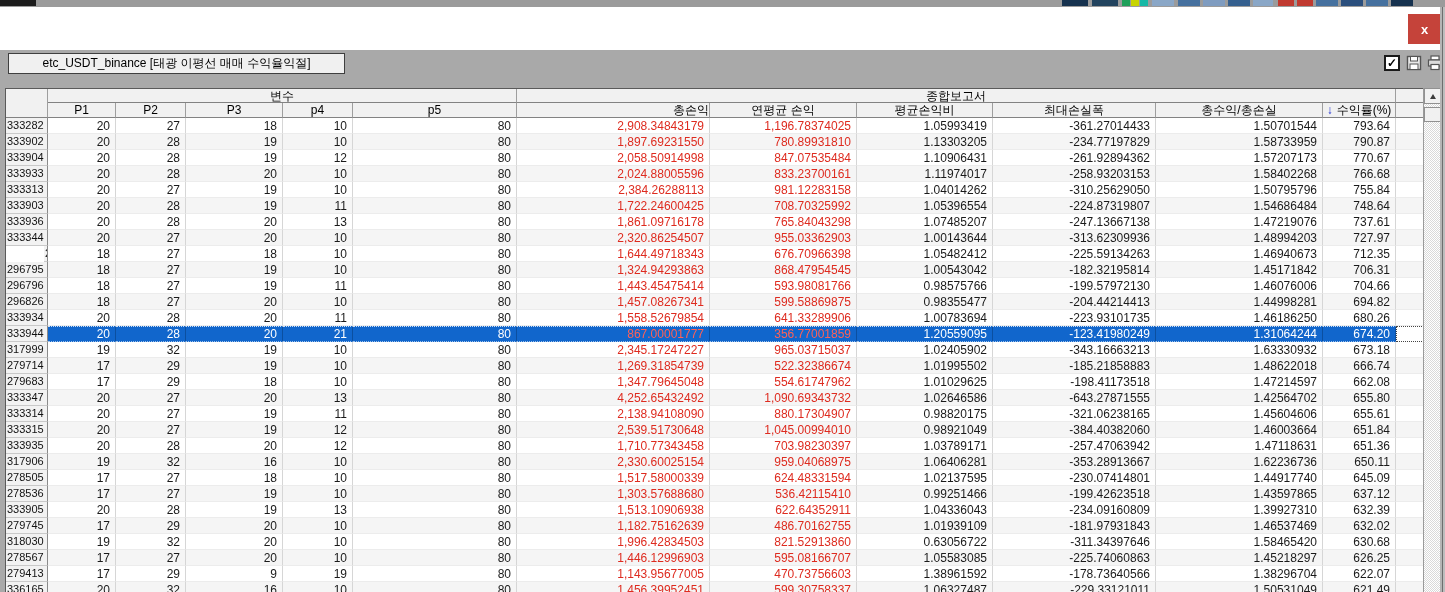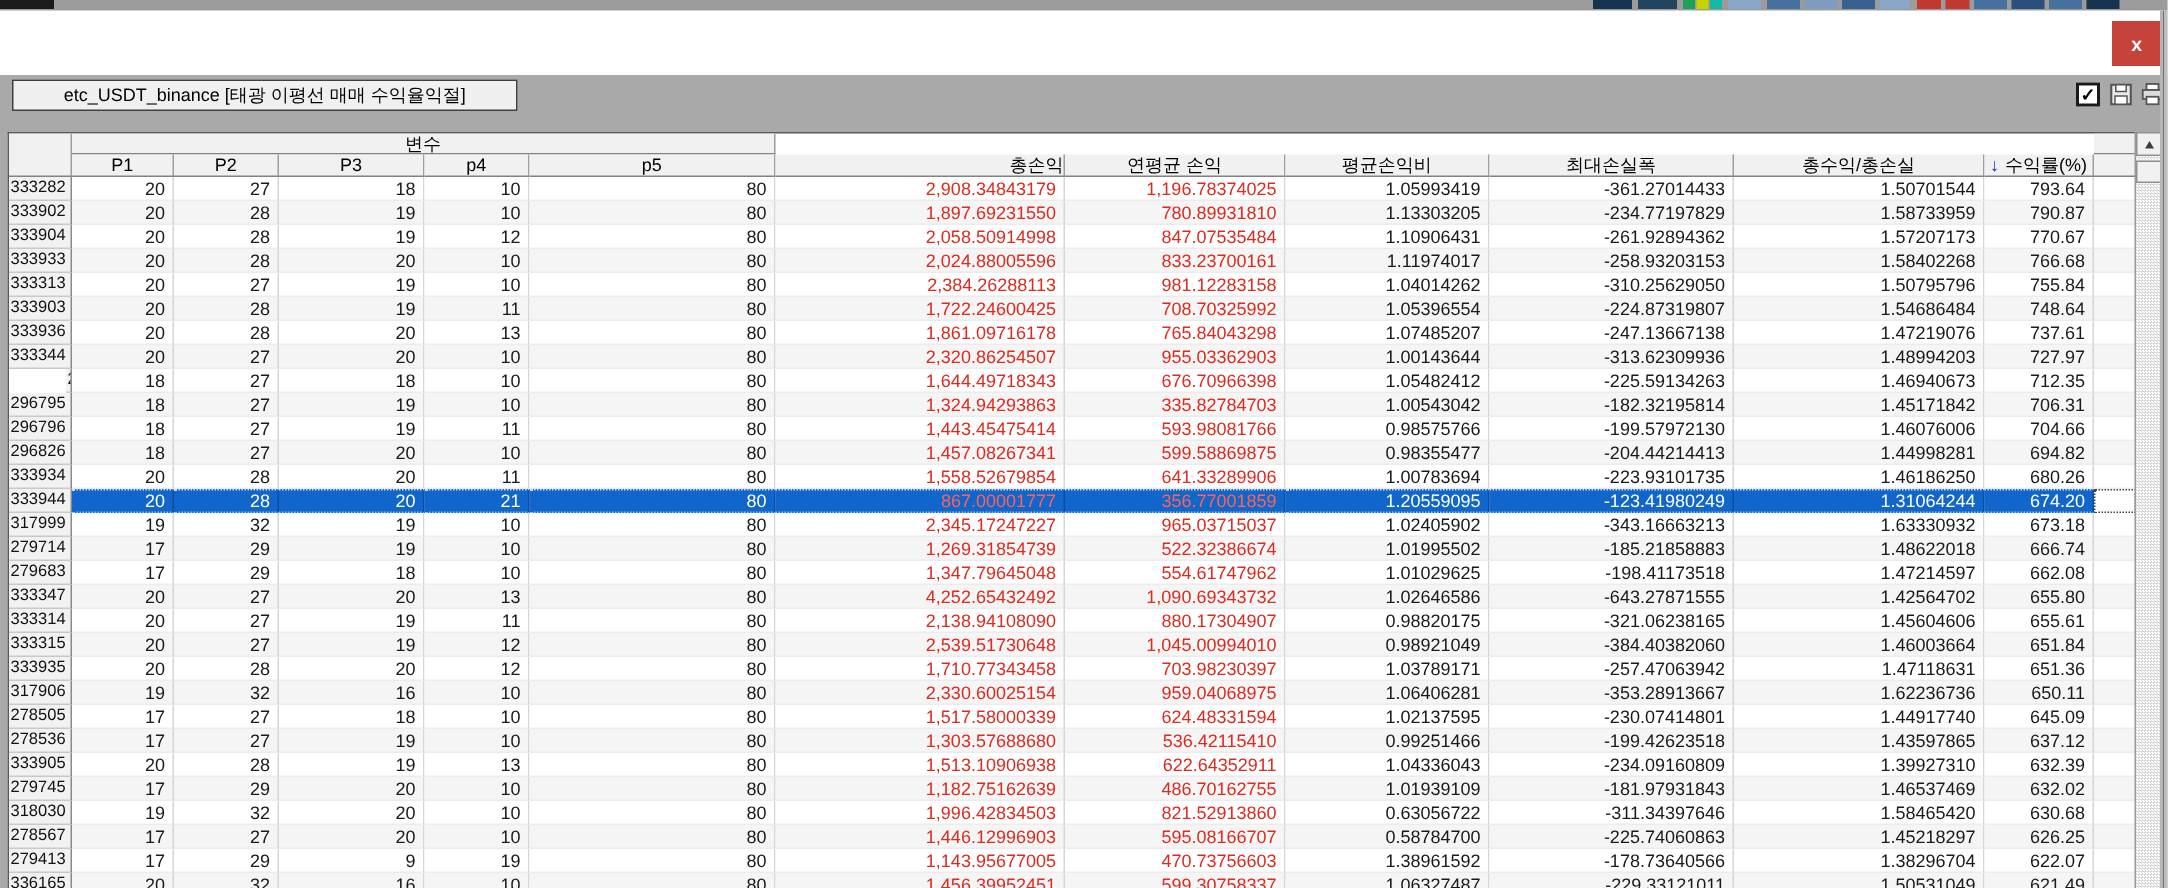--- a/index.html
+++ b/index.html
@@ -108,20 +108,21 @@
   <svg width="16" height="16" viewBox="0 0 16 16">
     <rect x="4" y="1" width="8" height="4" fill="#fff" stroke="#555" stroke-width="1.2"></rect>
     <rect x="1.5" y="5" width="13" height="6" fill="#dcdcdc" stroke="#555" stroke-width="1.2"></rect>
     <rect x="4" y="9.5" width="8" height="5" fill="#fff" stroke="#555" stroke-width="1.2"></rect>
   </svg>
 </div>
 
 <div class="grid">
   <div class="hcell gc-corner"></div>
   <div class="hcell gc-vars">변수</div>
+  <div class="hcell gc-report">종합보고서</div>
   <div class="hcell gc-fill"></div>
 <div class="hcell" style="grid-area: 2 / 2 / 3 / 3;">
       <span>P1</span>
     </div>
     <div class="hcell" style="grid-area: 2 / 3 / 3 / 4;">
       <span>P2</span>
     </div>
     <div class="hcell" style="grid-area: 2 / 4 / 3 / 5;">
       <span>P3</span>
     </div>
@@ -268,21 +269,21 @@
     <div class="cell num even" style="grid-area: 11 / 11 / 12 / 12;">1.46940673</div>
     <div class="cell num even" style="grid-area: 11 / 12 / 12 / 13;">712.35</div>
     <div class="cell fill even" style="grid-area: 11 / 13 / 12 / 14;"></div>
     <div class="cell rh" style="grid-area: 12 / 1 / 13 / 2;">296795</div>
     <div class="cell num odd" style="grid-area: 12 / 2 / 13 / 3;">18</div>
     <div class="cell num odd" style="grid-area: 12 / 3 / 13 / 4;">27</div>
     <div class="cell num odd" style="grid-area: 12 / 4 / 13 / 5;">19</div>
     <div class="cell num odd" style="grid-area: 12 / 5 / 13 / 6;">10</div>
     <div class="cell num odd" style="grid-area: 12 / 6 / 13 / 7;">80</div>
     <div class="cell num odd red" style="grid-area: 12 / 7 / 13 / 8;">1,324.94293863</div>
-    <div class="cell num odd red" style="grid-area: 12 / 8 / 13 / 9;">335.82784703</div>
+    <div class="cell num odd red" style="grid-area: 12 / 8 / 13 / 9;">868.47954545</div>
     <div class="cell num odd" style="grid-area: 12 / 9 / 13 / 10;">1.00543042</div>
     <div class="cell num odd" style="grid-area: 12 / 10 / 13 / 11;">-182.32195814</div>
     <div class="cell num odd" style="grid-area: 12 / 11 / 13 / 12;">1.45171842</div>
     <div class="cell num odd" style="grid-area: 12 / 12 / 13 / 13;">706.31</div>
     <div class="cell fill odd" style="grid-area: 12 / 13 / 13 / 14;"></div>
     <div class="cell rh" style="grid-area: 13 / 1 / 14 / 2;">296796</div>
     <div class="cell num even" style="grid-area: 13 / 2 / 14 / 3;">18</div>
     <div class="cell num even" style="grid-area: 13 / 3 / 14 / 4;">27</div>
     <div class="cell num even" style="grid-area: 13 / 4 / 14 / 5;">19</div>
     <div class="cell num even" style="grid-area: 13 / 5 / 14 / 6;">11</div>
@@ -503,21 +504,21 @@
     <div class="cell num even" style="grid-area: 29 / 12 / 30 / 13;">630.68</div>
     <div class="cell fill even" style="grid-area: 29 / 13 / 30 / 14;"></div>
     <div class="cell rh" style="grid-area: 30 / 1 / 31 / 2;">278567</div>
     <div class="cell num odd" style="grid-area: 30 / 2 / 31 / 3;">17</div>
     <div class="cell num odd" style="grid-area: 30 / 3 / 31 / 4;">27</div>
     <div class="cell num odd" style="grid-area: 30 / 4 / 31 / 5;">20</div>
     <div class="cell num odd" style="grid-area: 30 / 5 / 31 / 6;">10</div>
     <div class="cell num odd" style="grid-area: 30 / 6 / 31 / 7;">80</div>
     <div class="cell num odd red" style="grid-area: 30 / 7 / 31 / 8;">1,446.12996903</div>
     <div class="cell num odd red" style="grid-area: 30 / 8 / 31 / 9;">595.08166707</div>
-    <div class="cell num odd" style="grid-area: 30 / 9 / 31 / 10;">0.58784700</div>
+    <div class="cell num odd" style="grid-area: 30 / 9 / 31 / 10;">1.05583085</div>
     <div class="cell num odd" style="grid-area: 30 / 10 / 31 / 11;">-225.74060863</div>
     <div class="cell num odd" style="grid-area: 30 / 11 / 31 / 12;">1.45218297</div>
     <div class="cell num odd" style="grid-area: 30 / 12 / 31 / 13;">626.25</div>
     <div class="cell fill odd" style="grid-area: 30 / 13 / 31 / 14;"></div>
     <div class="cell rh" style="grid-area: 31 / 1 / 32 / 2;">279413</div>
     <div class="cell num even" style="grid-area: 31 / 2 / 32 / 3;">17</div>
     <div class="cell num even" style="grid-area: 31 / 3 / 32 / 4;">29</div>
     <div class="cell num even" style="grid-area: 31 / 4 / 32 / 5;">9</div>
     <div class="cell num even" style="grid-area: 31 / 5 / 32 / 6;">19</div>
     <div class="cell num even" style="grid-area: 31 / 6 / 32 / 7;">80</div>

